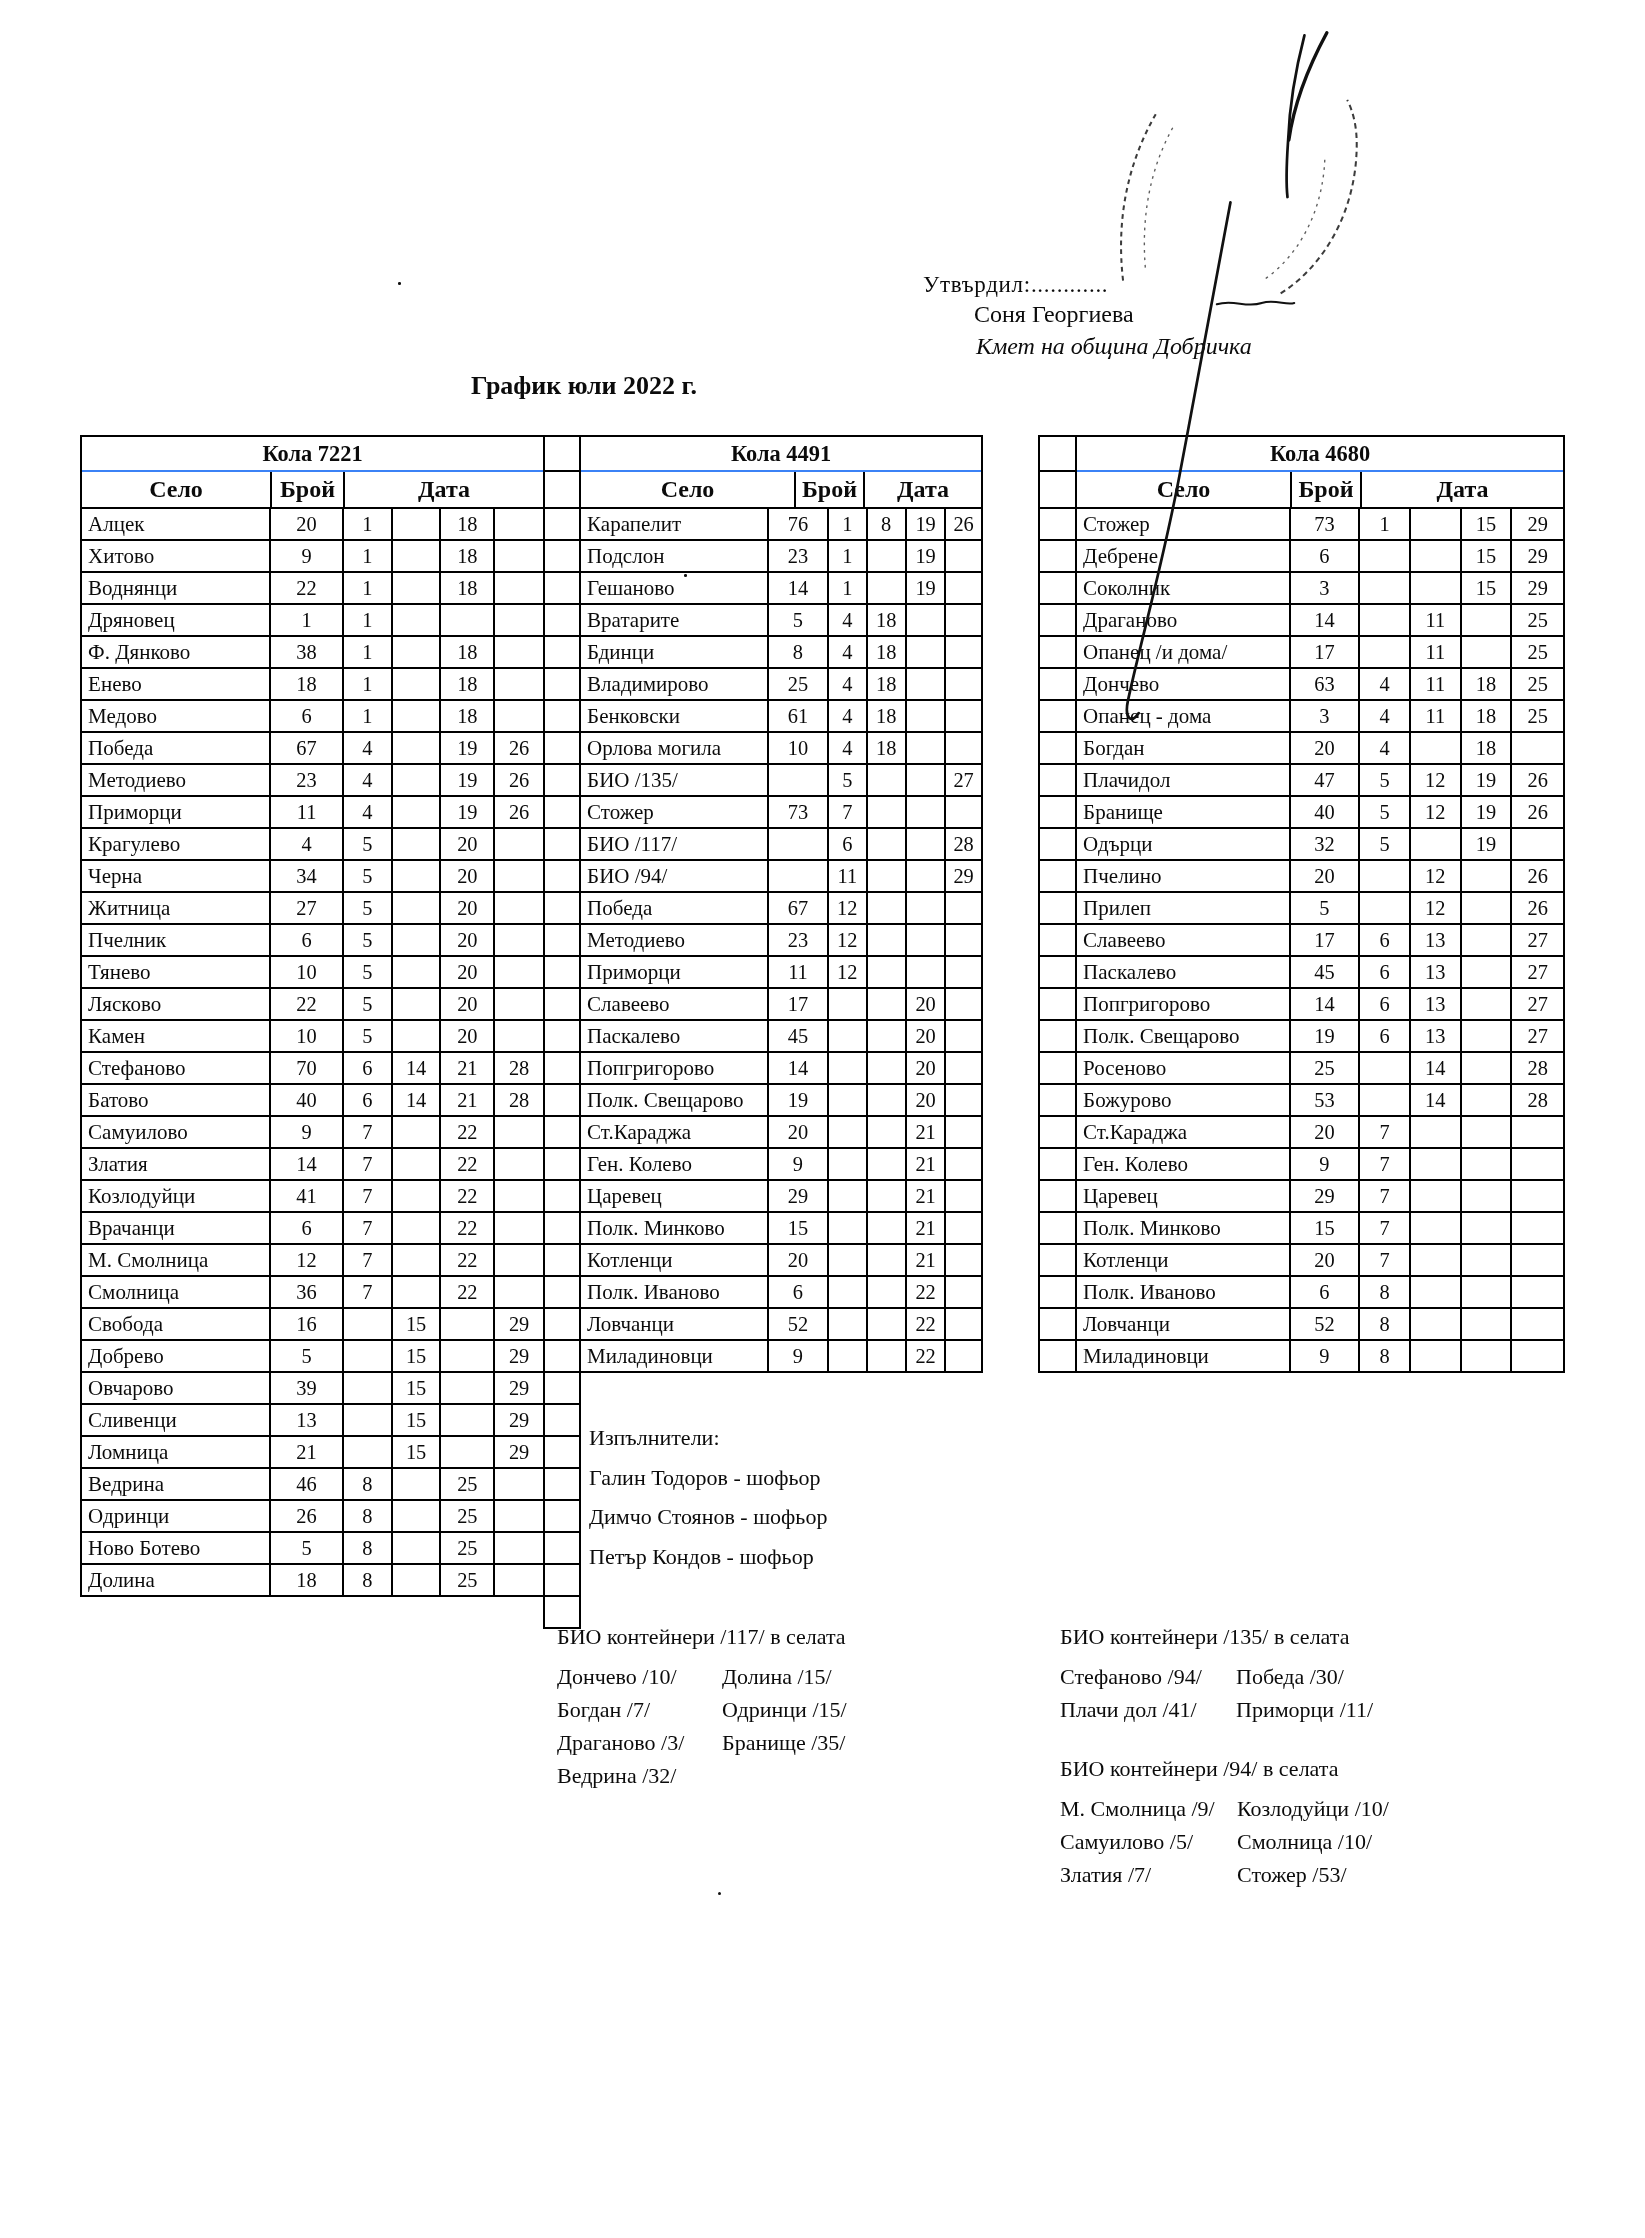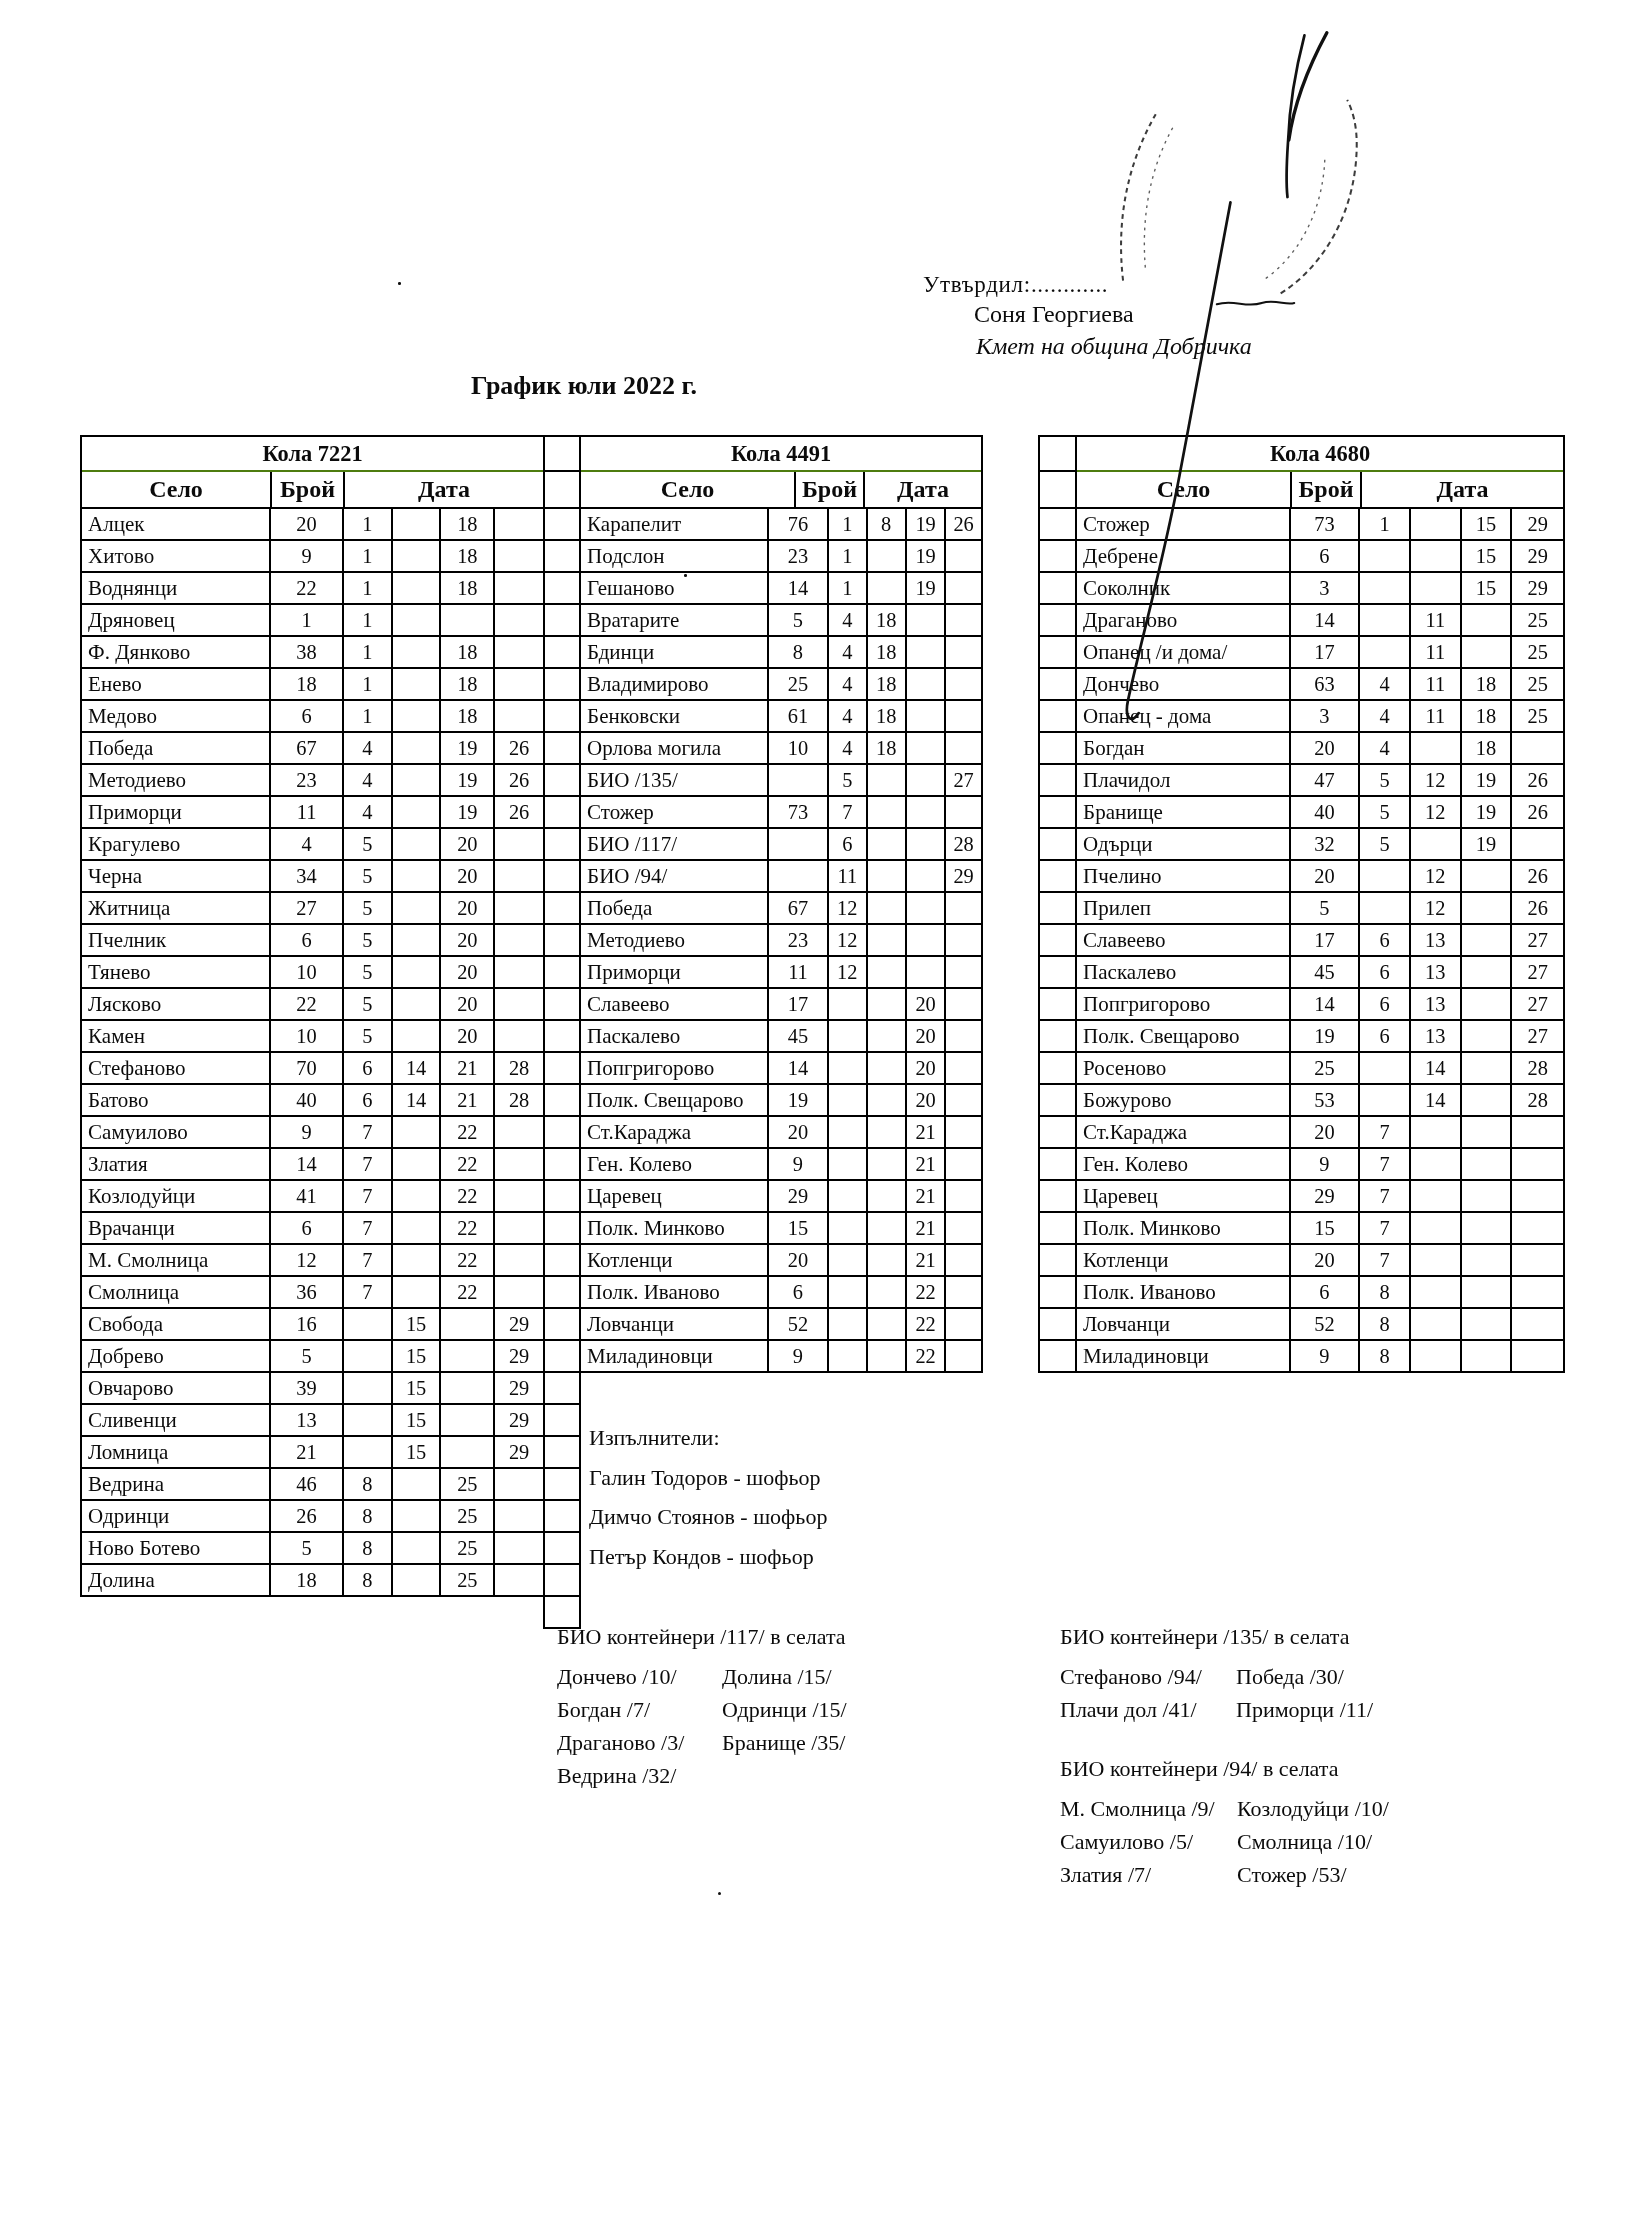--- a/index.html
+++ b/index.html
@@ -9,21 +9,21 @@
     -webkit-font-smoothing:none;
   }
   .abs{position:absolute;}
   
   .approve{font-size:23px;letter-spacing:0.7px;}
   .signer{font-size:24px;}
   .signer-title{font-size:24px;font-style:italic;}
   .doc-title{font-size:26px;font-weight:bold;}
   
   .ttable{position:absolute;border:2px solid #000;background:transparent;box-sizing:border-box;}
-  .kola{height:33px;line-height:33px;border-bottom:2px solid #4d7c0f;text-align:center;
+  .kola{height:33px;line-height:33px;border-bottom:2px solid #3b82f6;text-align:center;
         font-weight:bold;font-size:22.4px;}
   .colhead{display:flex;height:35px;line-height:35px;border-bottom:2px solid #000;
         font-weight:bold;font-size:24px;}
   .colhead>div{box-sizing:border-box;text-align:center;}
   .colhead .village,.colhead .count{border-right:2px solid #000;}
   .colhead .date{flex:1;}
   .trow{display:flex;height:30px;line-height:30px;border-bottom:2px solid #000;font-size:20.4px;}
   .ttable .trow:last-child{border-bottom:none;}
   .cell{box-sizing:border-box;border-right:2px solid #000;overflow:hidden;white-space:nowrap;}
   .cell.village{text-align:left;padding-left:6.1px;font-size:21px;}

